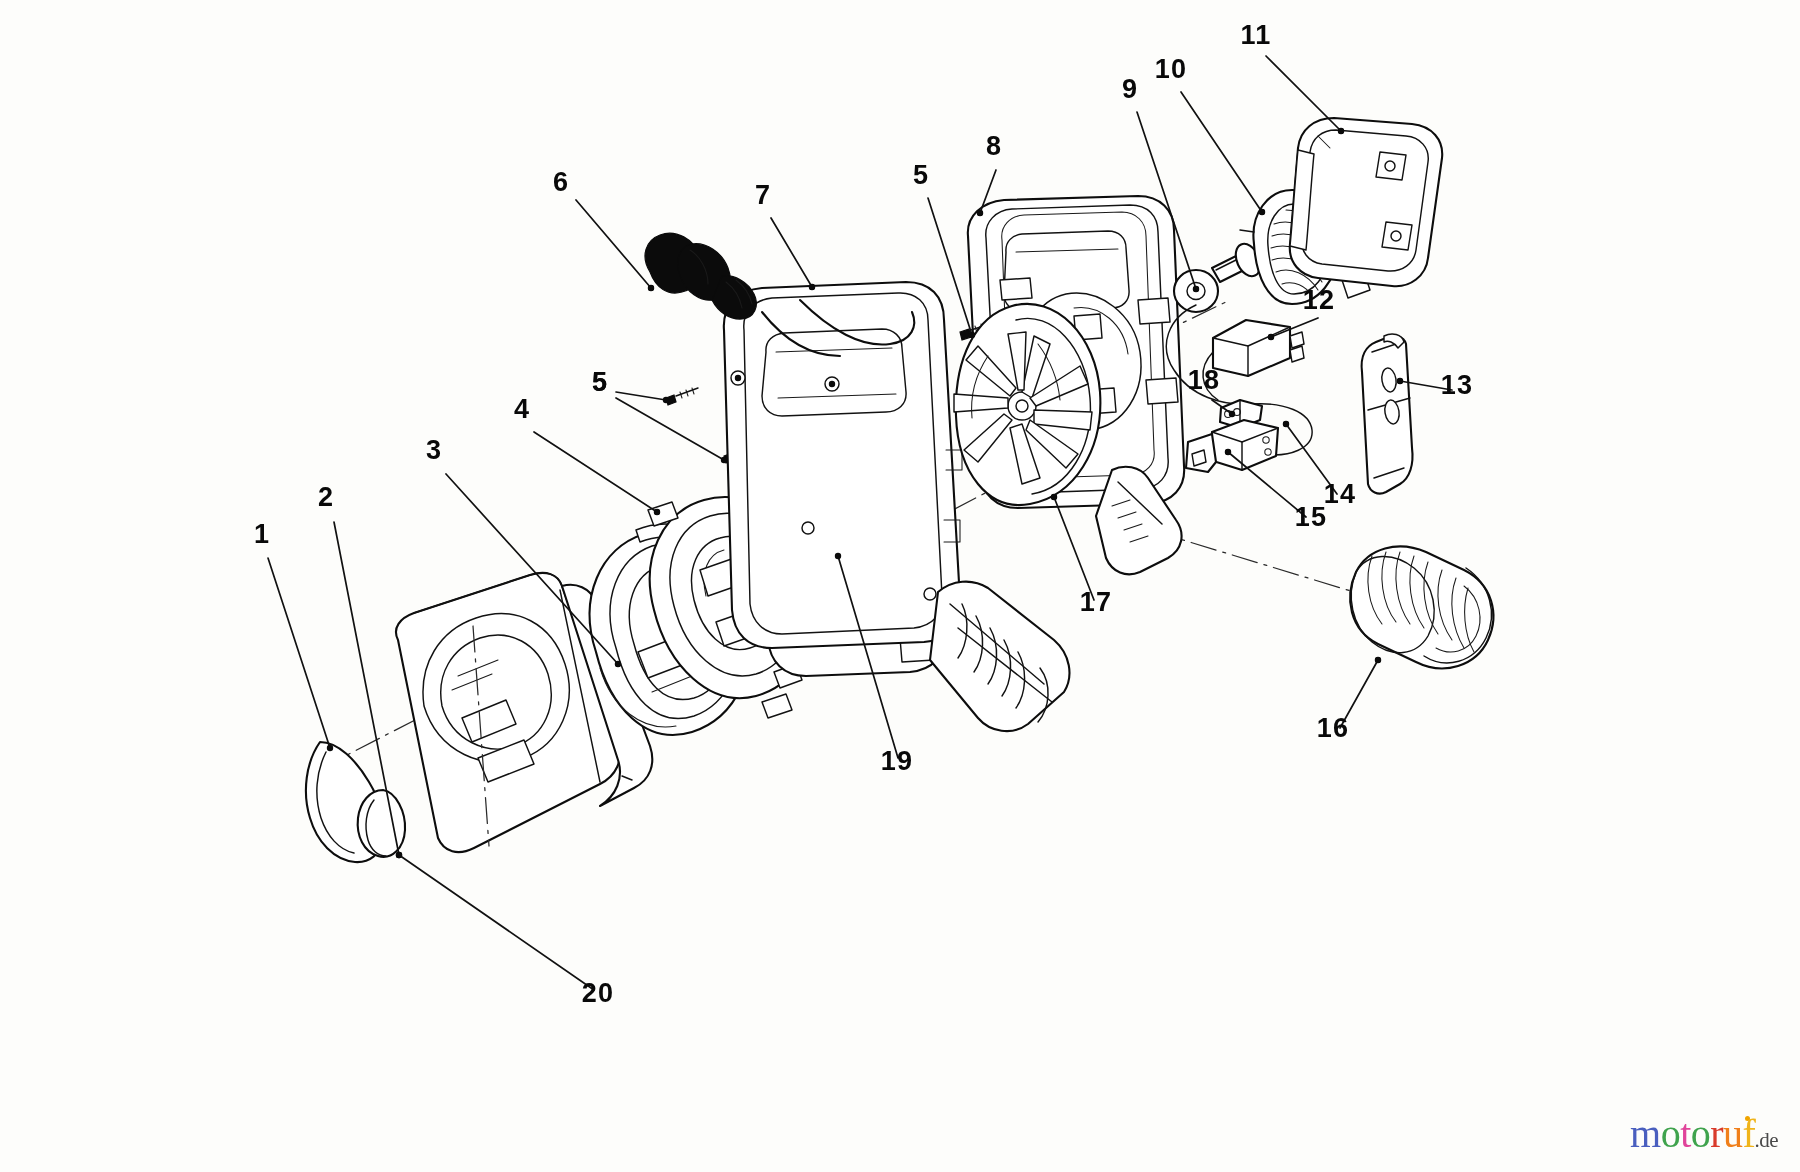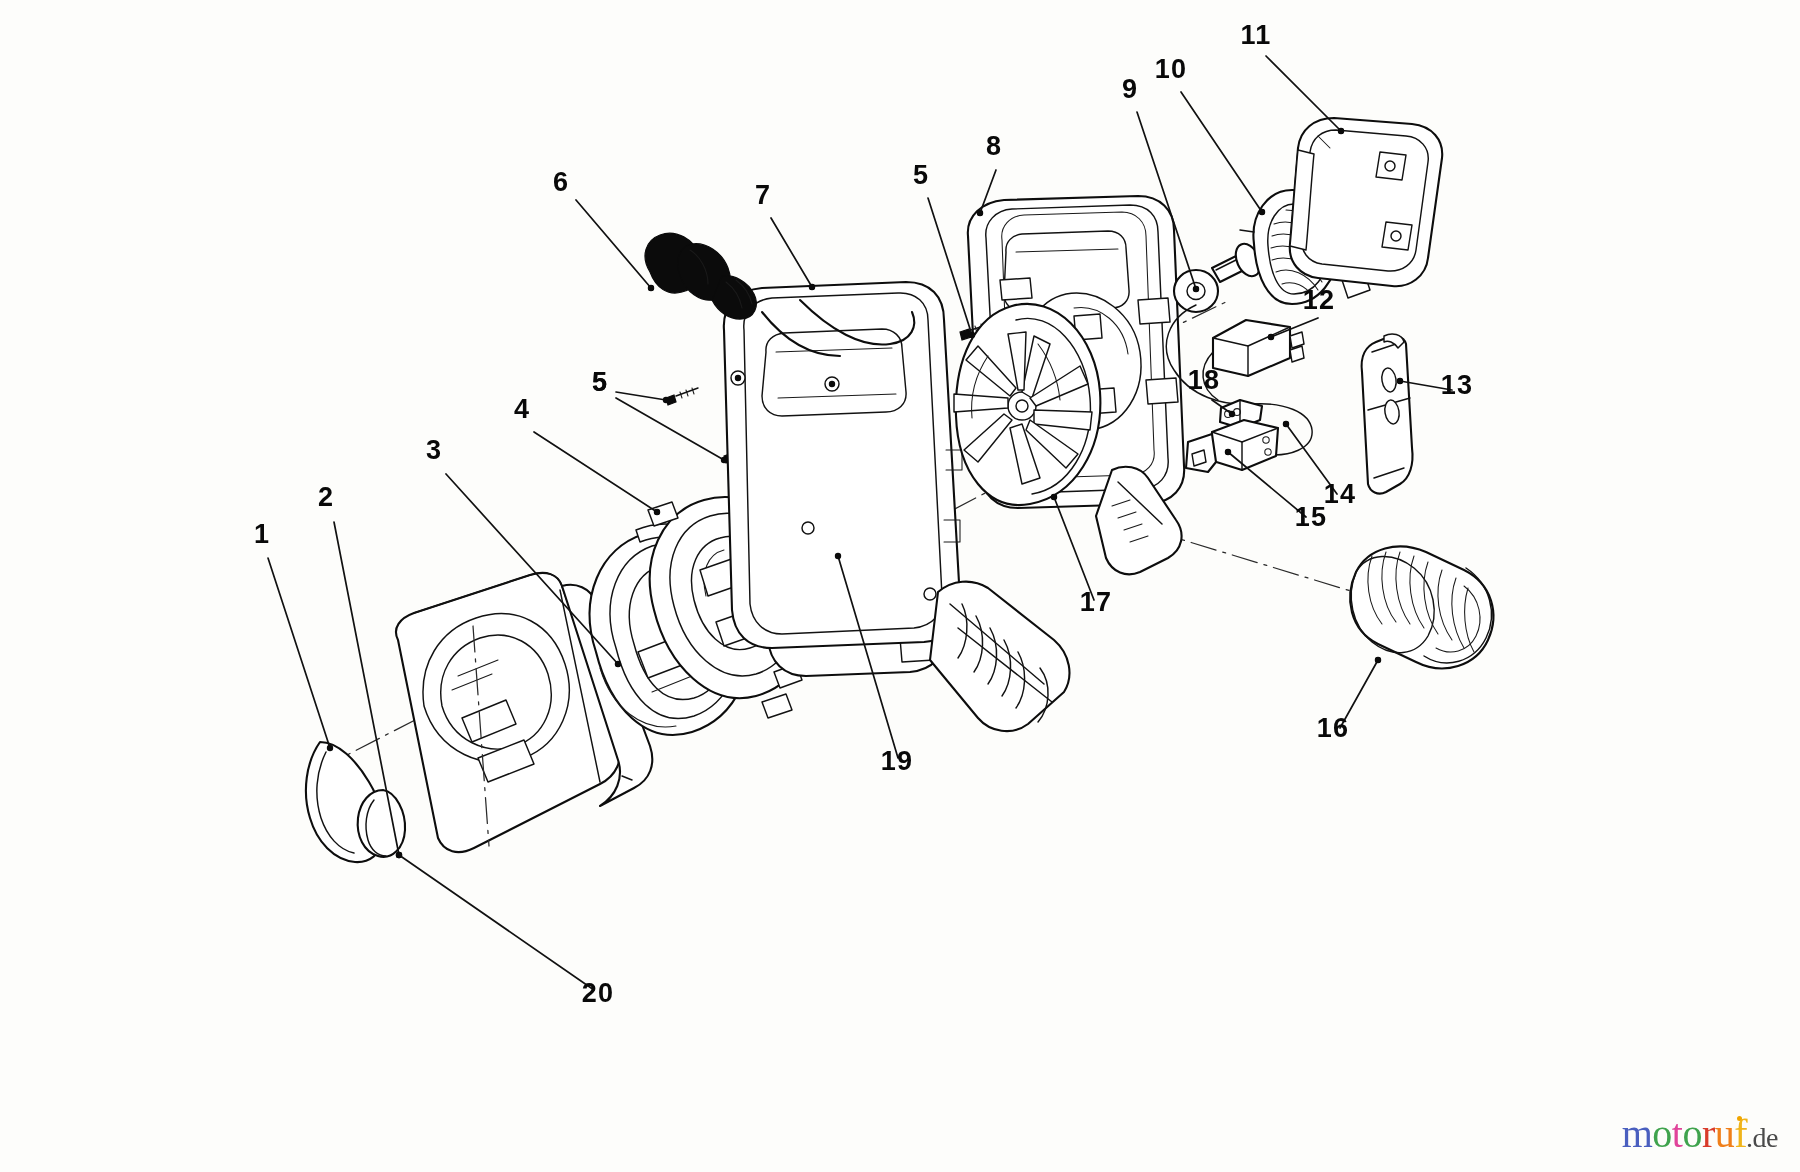--- a/index.html
+++ b/index.html
@@ -25,21 +25,21 @@
     letter-spacing:1.2px;
   }
   
   #watermark{
     position:absolute;right:22px;bottom:18px;
     font-family:"Liberation Serif", serif;
     font-size:40px;font-weight:400;letter-spacing:-0.5px;
     line-height:1;white-space:nowrap;user-select:none;
   }
   #watermark .wmL{display:inline-block;}
-  #watermark .wmSuffix{font-size:28px;color:#4a4a4a;vertical-align:baseline;margin-top:48px;}
+  #watermark .wmSuffix{font-size:21px;color:#4a4a4a;vertical-align:baseline;margin-top:48px;}
   #watermark .wmDot{
     display:inline-block;width:5px;height:5px;border-radius:50%;
     background:#f0a500;position:relative;top:-26px;left:-10px;margin-right:-6px;
   }
 </style>
 </head>
 <body>
 
 <div id="sheet">
 

